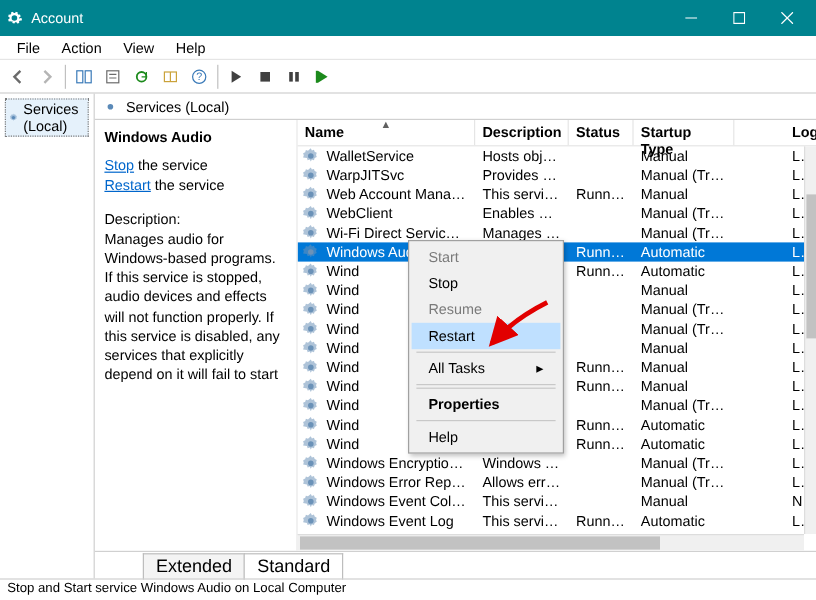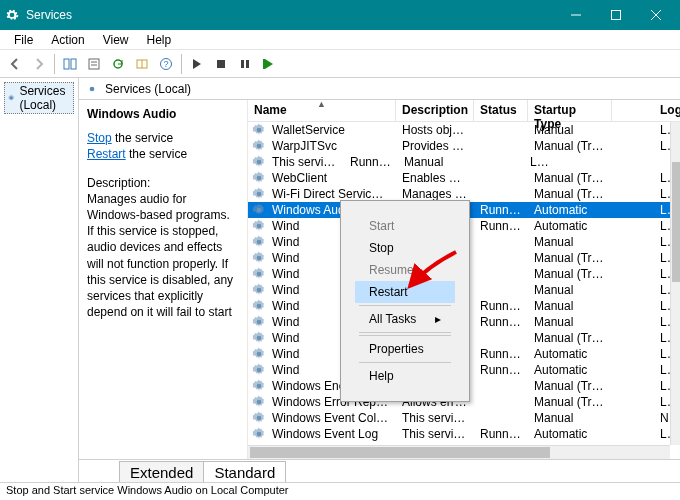--- a/index.html
+++ b/index.html
@@ -28,45 +28,45 @@
   .c-name{width:148px;} .c-desc{width:78px;} .c-stat{width:54px;} .c-start{width:84px;} .c-log{width:30px;margin-left:42px;}
   .rows { flex:1; overflow:hidden; }
   .row { display:flex; height:16px; align-items:center; font-size:12px; }
   .row.selected { background:#0078d7; color:#fff; }
   .row .cell { padding:0 6px; overflow:hidden; white-space:nowrap; text-overflow:ellipsis; }
   .row .ic { width:14px; height:14px; margin-left:4px; flex-shrink:0;}
   .tabs { height:22px; display:flex; align-items:flex-end; padding-left:40px; }
   .tab { padding:2px 10px; border:1px solid #bdbdbd; border-bottom:none; background:#f4f4f4; font-size:15px; position:relative; top:1px; margin-right:-1px;}
   .tab.active { background:#fff; }
   .statusbar { position:absolute; bottom:0; left:0; right:0; height:18px; border-top:1px solid #d0d0d0; padding:1px 6px; font-size:11px;}
-  .ctxmenu { position:absolute; left:340px; top:200px; width:130px; background:#f0f0f0; border:1px solid #a0a0a0; box-shadow:2px 2px 4px rgba(0,0,0,0.25); padding:14px; z-index:50;}
+  .ctxmenu { position:absolute; left:340px; top:200px; width:130px; background:#f0f0f0; border:1px solid #a0a0a0; box-shadow:2px 2px 4px rgba(0,0,0,0.25); padding:2px; z-index:50;}
   .ctxmenu .mi { padding:4px 14px; font-size:12px;}
   .ctxmenu .mi.disabled{ color:#7a7a7a;}
   .ctxmenu .mi.hov { background:#bfe0ff; }
-  .ctxmenu .mi.bold { font-weight:normal;}
+  .ctxmenu .mi.bold { font-weight:bold;}
   .ctxmenu .msep{ height:1px; background:#c8c8c8; margin:2px 4px;}
   .ctxmenu .arrow{ float:right;}
   .redarrow { position:absolute; left:404px; top:248px; z-index:60; pointer-events:none;}
   .scrollbar-v { position:absolute; right:0; top:22px; bottom:14px; width:14px; background:#f0f0f0; border-left:1px solid #ddd;}
   .scrollbar-v .thumb{ position:absolute; left:1px; right:1px; top:40px; height:120px; background:#c2c2c2;}
   .scrollbar-h { position:absolute; left:0; right:14px; bottom:0; height:14px; background:#f0f0f0; border-top:1px solid #ddd;}
   .scrollbar-h .thumb{ position:absolute; top:1px; bottom:1px; left:2px; width:300px; background:#c2c2c2;}
   .sort-arrow { position:absolute; left:50%; top:-1px; transform:translateX(-50%); font-size:9px; color:#606060;}
   svg.gearsvg{ width:14px; height:14px;}
 </style>
 </head>
 <body>
 
 <div class="titlebar">
   <span class="gear">
     <svg class="gearsvg" viewBox="0 0 24 24">
         <path fill="#fff" d="M12 8a4 4 0 100 8 4 4 0 000-8zm9 4l2 1-1 3-2-.5a8 8 0 01-1.5 1.5l.5 2-3 1-1-2h-2l-1 2-3-1 .5-2A8 8 0 016 16.5L4 17l-1-3 2-1v-2L3 10l1-3 2 .5A8 8 0 017.5 6L7 4l3-1 1 2h2l1-2 3 1-.5 2A8 8 0 0118 7.5l2-.5 1 3-2 1v2z"></path>
       </svg>
   </span>
-  <span class="title-text">Services</span>
+  <span class="title-text">Account</span>
   <div class="winbtn">
       <svg width="10" height="10">
         <line x1="0" y1="5" x2="10" y2="5" stroke="#fff" stroke-width="1"></line>
       </svg>
     </div>
   <div class="winbtn">
       <svg width="10" height="10">
         <rect x="0.5" y="0.5" width="9" height="9" fill="none" stroke="#fff" stroke-width="1"></rect>
       </svg>
     </div>
@@ -212,20 +212,21 @@
               <span class="cell c-desc">Provides a JI...</span>
               <span class="cell c-stat"></span>
               <span class="cell c-start">Manual (Trig...</span>
               <span class="cell c-log">Loc</span>
             </div>
             <div class="row">
               <span class="ic"><svg width="14" height="14" viewBox="0 0 24 24">
                   <circle cx="12" cy="12" r="4" fill="#6b92b8"></circle>
                   <path fill="#6b92b8" opacity="0.55" d="M12 1l1.5 3 3-1 1 3 3 1.5-1 3 1 3-3 1.5-1 3-3-1-1.5 3-1.5-3-3 1-1-3L1 14l1-3-1-3 3-1.5 1-3 3 1z"></path>
                 </svg></span>
+              <span class="cell" style="width:130px">Web Account Manager</span>
               <span class="cell c-desc">This service ...</span>
               <span class="cell c-stat">Running</span>
               <span class="cell c-start">Manual</span>
               <span class="cell c-log">Loc</span>
             </div>
             <div class="row">
               <span class="ic"><svg width="14" height="14" viewBox="0 0 24 24">
                   <circle cx="12" cy="12" r="4" fill="#6b92b8"></circle>
                   <path fill="#6b92b8" opacity="0.55" d="M12 1l1.5 3 3-1 1 3 3 1.5-1 3 1 3-3 1.5-1 3-3-1-1.5 3-1.5-3-3 1-1-3L1 14l1-3-1-3 3-1.5 1-3 3 1z"></path>
                 </svg></span>

